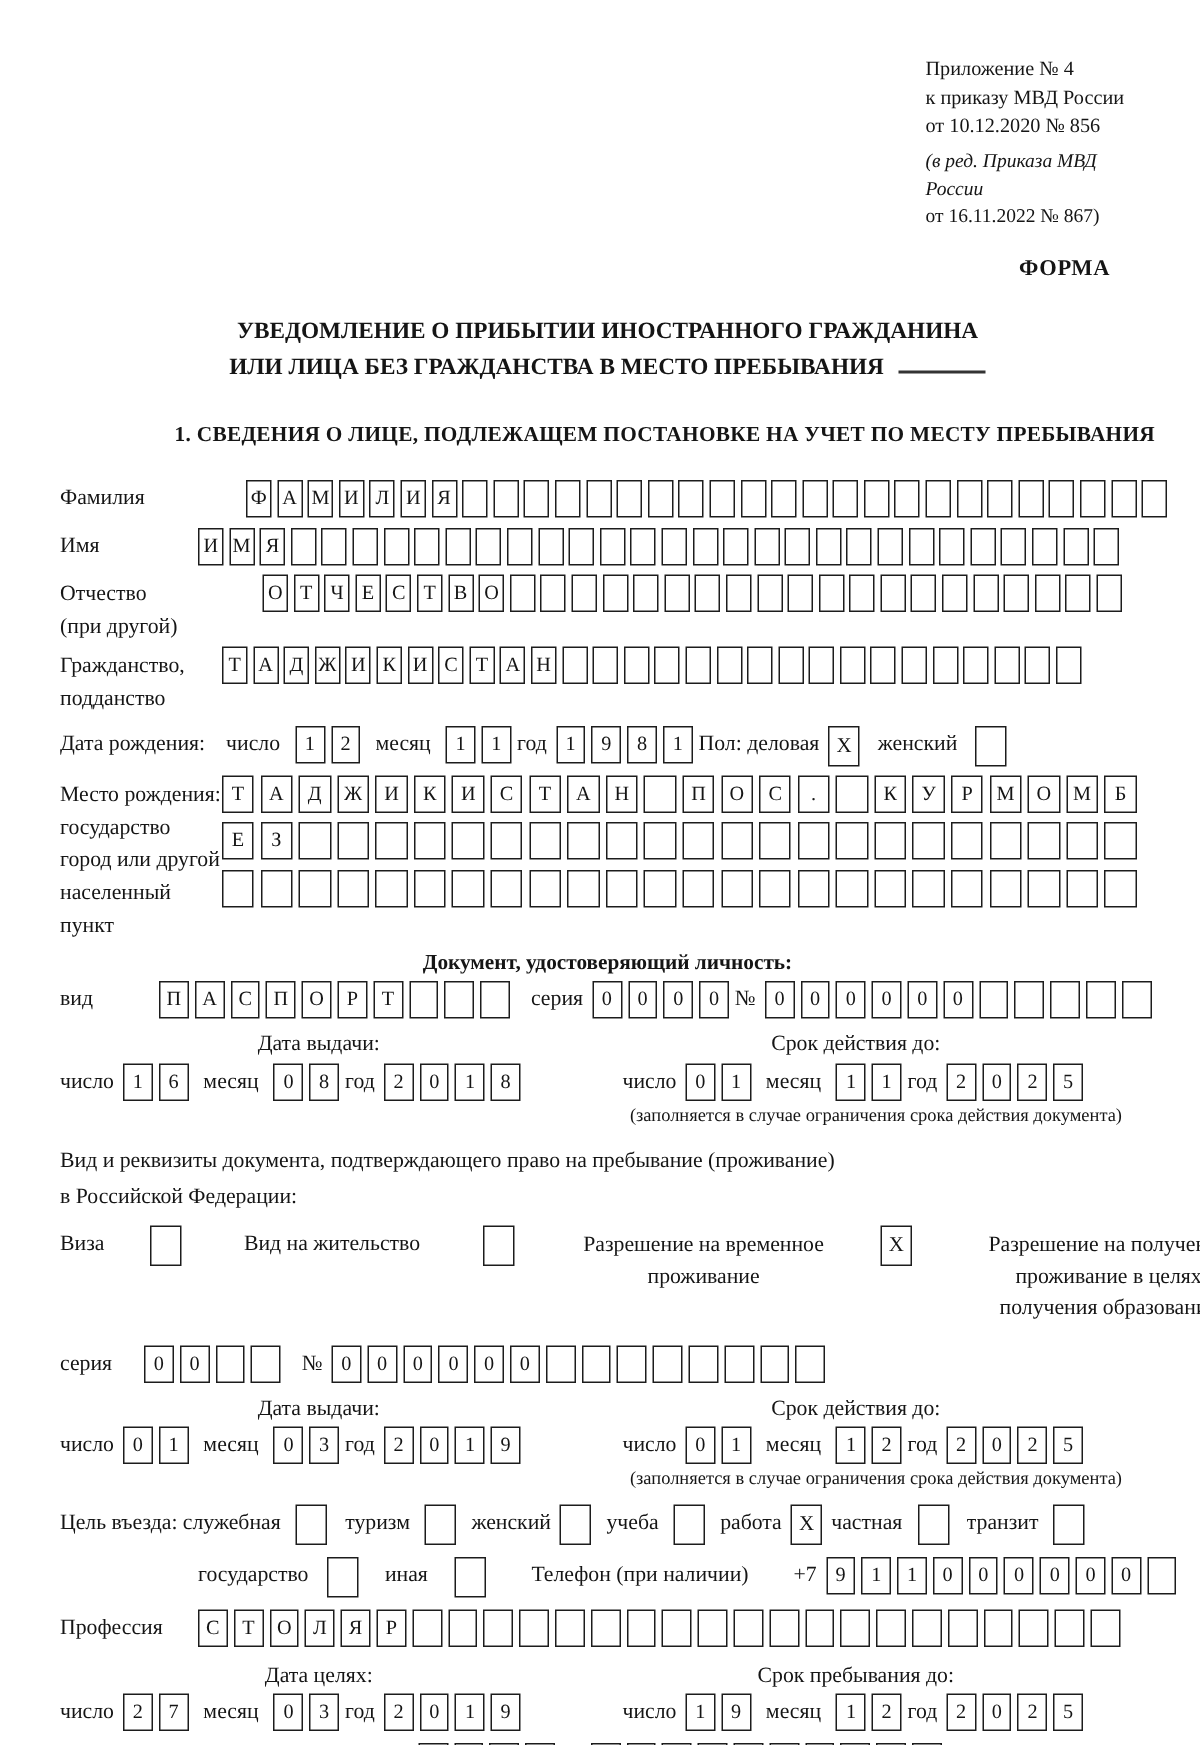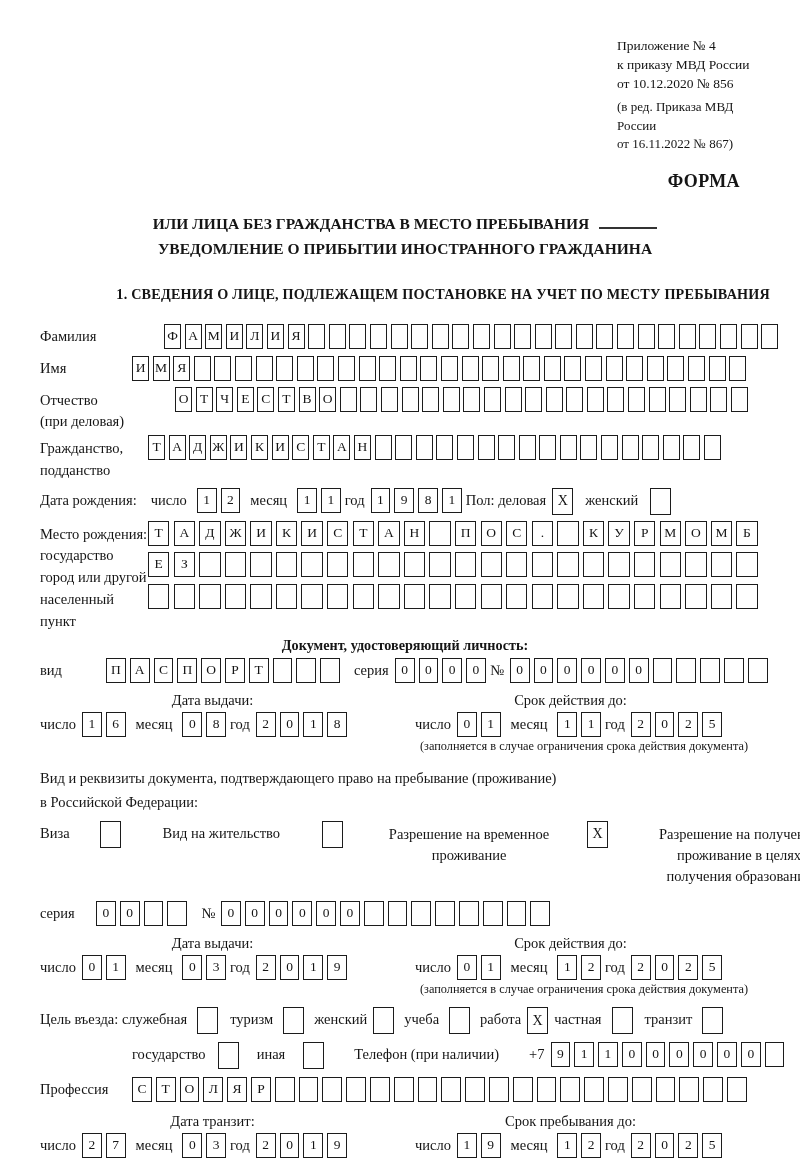--- a/index.html
+++ b/index.html
@@ -5,21 +5,21 @@
   html,body{margin:0;padding:0;background:#fff;}
   .page{
     width:800px;min-height:1163px;box-sizing:border-box;
     background:#fff;color:#151515;
     font-family:"Liberation Serif","DejaVu Serif",serif;
     font-size:14.5px;line-height:1.25;
     padding:36px 30px 28px 40px;position:relative;
   }
   .annex{margin-left:577px;font-size:13.5px;line-height:1.42;}
   .annex .ed{margin-top:5px;}
-  .forma{margin-top:16px;text-align:right;font-weight:bold;font-size:18px;padding-right:30px;letter-spacing:.4px;}
+  .forma{margin-top:16px;text-align:right;font-weight:bold;font-size:15px;padding-right:30px;letter-spacing:.4px;}
   .title{margin-top:20px;text-align:center;font-weight:bold;font-size:15.5px;line-height:1.6;}
   .blank-line{display:inline-block;width:58px;border-bottom:2px solid #333;margin-left:10px;vertical-align:baseline;}
   .sec-heading{margin-top:24px;text-align:right;font-weight:bold;font-size:14.2px;letter-spacing:.2px;}
 
   .frow{display:flex;align-items:flex-start;margin-top:7px;}
   .flabel{flex:none;padding-top:3px;}
   .cells{display:inline-flex;flex:none;}
   .cell{
     display:inline-flex;align-items:center;justify-content:center;
     width:15px;height:23px;border:1.6px solid #1c1c1c;margin-right:3.6px;
@@ -54,29 +54,29 @@
 </style>
 </head>
 <body>
 
 <div class="page">
 
   <div class="annex">
     <div>Приложение № 4</div>
     <div>к приказу МВД России</div>
     <div>от 10.12.2020 № 856</div>
-    <div class="ed" style="font-size:13px;">(в ред. Приказа МВД России</div>
+    <div class="ed" style="font-size:13px;font-style:italic;">(в ред. Приказа МВД России</div>
     <div style="font-size:13px;">от 16.11.2022 № 867)</div>
   </div>
 
   <div class="forma">ФОРМА</div>
 
   <div class="title">
+    <div>УВЕДОМЛЕНИЕ О ПРИБЫТИИ ИНОСТРАННОГО ГРАЖДАНИНА</div>
     <div><span>ИЛИ ЛИЦА БЕЗ ГРАЖДАНСТВА В МЕСТО ПРЕБЫВАНИЯ</span><span class="blank-line"></span></div>
-    <div>УВЕДОМЛЕНИЕ О ПРИБЫТИИ ИНОСТРАННОГО ГРАЖДАНИНА</div>
   </div>
 
   <div class="sec-heading">1. СВЕДЕНИЯ О ЛИЦЕ, ПОДЛЕЖАЩЕМ ПОСТАНОВКЕ НА УЧЕТ ПО МЕСТУ ПРЕБЫВАНИЯ</div>
 
   <div class="frow" style="margin-top:20px;gap:32px;">
     <div class="flabel lw92">Фамилия</div>
     <div class="cells">
         <span class="cell">Ф</span>
         <span class="cell">А</span>
         <span class="cell">М</span>
@@ -142,21 +142,21 @@
         <span class="cell"></span>
         <span class="cell"></span>
         <span class="cell"></span>
         <span class="cell"></span>
       </div>
   </div>
 
   <div class="frow" style="margin-top:6px;">
     <div class="flabel lw135 stack">
       <div>Отчество</div>
-      <div>(при деловая)</div>
+      <div>(при другой)</div>
     </div>
     <div class="cells">
         <span class="cell">О</span>
         <span class="cell">Т</span>
         <span class="cell">Ч</span>
         <span class="cell">Е</span>
         <span class="cell">С</span>
         <span class="cell">Т</span>
         <span class="cell">В</span>
         <span class="cell">О</span>
@@ -577,21 +577,21 @@
         <span class="cell"></span>
         <span class="cell"></span>
         <span class="cell"></span>
         <span class="cell"></span>
         <span class="cell"></span>
       </div>
   </div>
 
   <div class="dates-row" style="margin-top:10px;">
     <div class="dgroup left">
-      <div class="dtitle">Дата транзит:</div>
+      <div class="dtitle">Дата целях:</div>
       <div class="dline">
         <span class="lbl">число</span>
         <span class="cells m ml6">
             <span class="cell">2</span>
             <span class="cell">7</span>
           </span>
         <span class="lbl ml6">месяц</span>
         <span class="cells m ml10">
             <span class="cell">0</span>
             <span class="cell">3</span>

